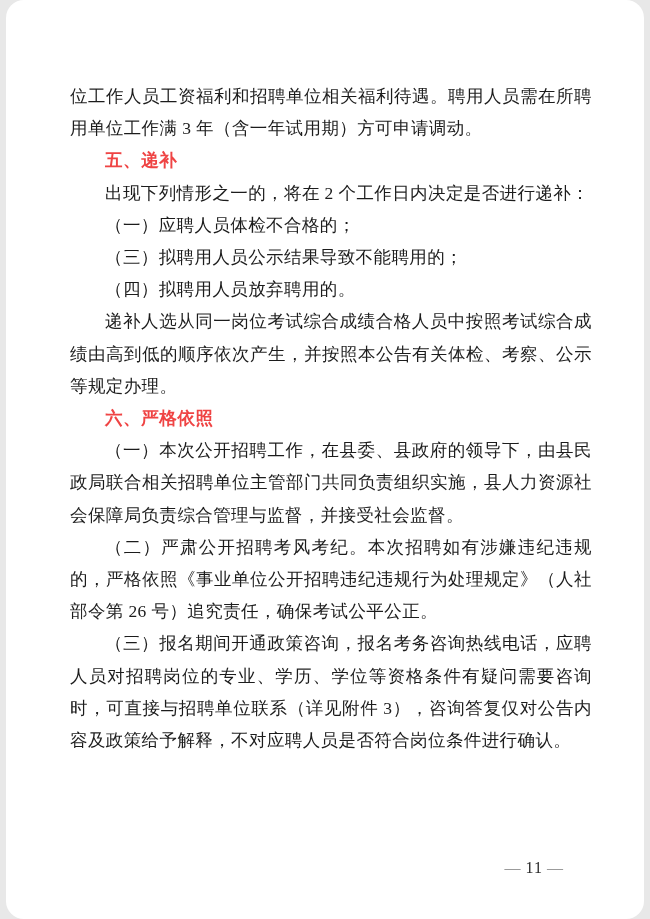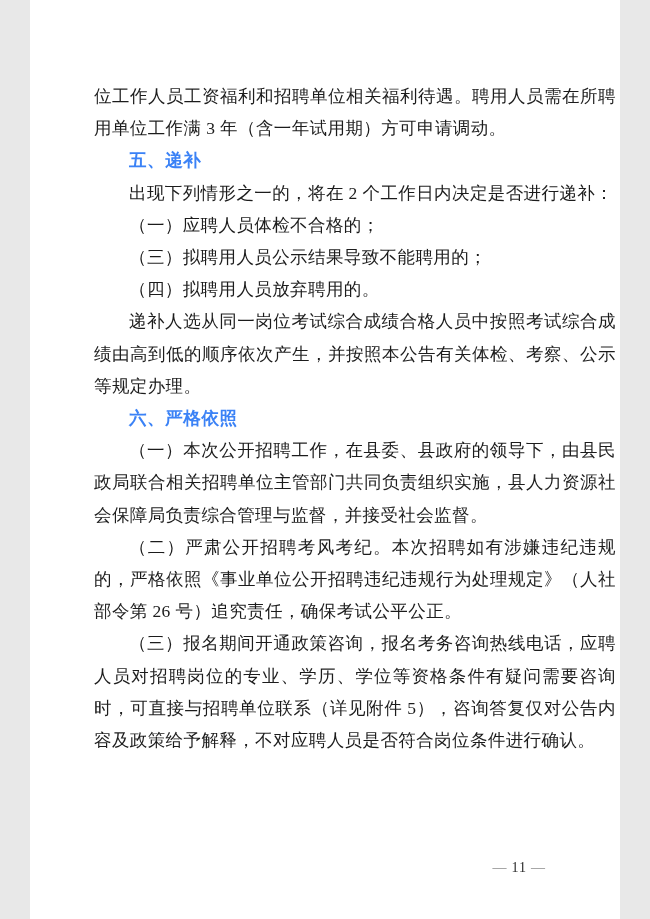--- a/index.html
+++ b/index.html
@@ -1,25 +1,26 @@
 <!DOCTYPE html>
 <html><head>
 <meta charset="utf-8">
 <style>
   * { margin: 0; padding: 0; box-sizing: border-box; }
   html, body { background: #e8e8e8; }
   .page {
     position: relative;
-    width: 590px;
+    width: 638px;
     height: 919px;
     margin: 0 auto;
     background: #ffffff;
     font-family: "Liberation Serif", "DejaVu Serif", serif;
     color: #1c1c1c;
     overflow: hidden;
+    border-radius: 18px;
   }
   .content {
     position: absolute;
     left: 64px;
     top: 80px;
     width: 522px;
   }
   .para {
     font-size: 17.5px;
     line-height: 32.2px;
@@ -29,33 +30,33 @@
     text-indent: 2em;
   }
   .para.no-indent { text-indent: 0; }
   .heading {
     font-size: 17.5px;
     line-height: 32.2px;
     letter-spacing: 0.6px;
     text-indent: 2em;
     font-weight: bold;
     font-family: "Liberation Sans", "DejaVu Sans", sans-serif;
-    color: #3b82f6;
+    color: #ef4444;
   }
   .list-item {
     font-size: 17.5px;
     line-height: 32.2px;
     letter-spacing: 0.4px;
     text-indent: 2em;
   }
   .page-number {
     position: absolute;
-    right: 70px;
+    right: 76px;
     bottom: 42px;
-    font-size: 14px;
+    font-size: 16px;
     line-height: 18px;
     letter-spacing: 1px;
     color: #333;
     white-space: nowrap;
   }
   .page-number .dash { color: #8a8a8a; padding: 0 4px; }
   .page-number .num { color: #2b2b2b; }
 </style>
 </head>
 <body>
@@ -65,19 +66,19 @@
     <p class="para no-indent">位工作人员工资福利和招聘单位相关福利待遇。聘用人员需在所聘用单位工作满 3 年（含一年试用期）方可申请调动。</p>
     <p class="heading">五、递补</p>
     <p class="para">出现下列情形之一的，将在 2 个工作日内决定是否进行递补：</p>
     <p class="list-item">（一）应聘人员体检不合格的；</p>
     <p class="list-item">（三）拟聘用人员公示结果导致不能聘用的；</p>
     <p class="list-item">（四）拟聘用人员放弃聘用的。</p>
     <p class="para">递补人选从同一岗位考试综合成绩合格人员中按照考试综合成绩由高到低的顺序依次产生，并按照本公告有关体检、考察、公示等规定办理。</p>
     <p class="heading">六、严格依照</p>
     <p class="para">（一）本次公开招聘工作，在县委、县政府的领导下，由县民政局联合相关招聘单位主管部门共同负责组织实施，县人力资源社会保障局负责综合管理与监督，并接受社会监督。</p>
     <p class="para">（二）严肃公开招聘考风考纪。本次招聘如有涉嫌违纪违规的，严格依照《事业单位公开招聘违纪违规行为处理规定》（人社部令第 26 号）追究责任，确保考试公平公正。</p>
-    <p class="para">（三）报名期间开通政策咨询，报名考务咨询热线电话，应聘人员对招聘岗位的专业、学历、学位等资格条件有疑问需要咨询时，可直接与招聘单位联系（详见附件 5），咨询答复仅对公告内容及政策给予解释，不对应聘人员是否符合岗位条件进行确认。</p>
+    <p class="para">（三）报名期间开通政策咨询，报名考务咨询热线电话，应聘人员对招聘岗位的专业、学历、学位等资格条件有疑问需要咨询时，可直接与招聘单位联系（详见附件 3），咨询答复仅对公告内容及政策给予解释，不对应聘人员是否符合岗位条件进行确认。</p>
   </div>
 
   <div class="page-number">
     <span class="dash">—</span><span class="num">11</span><span class="dash">—</span>
   </div>
 </div>
 
 </body></html>

